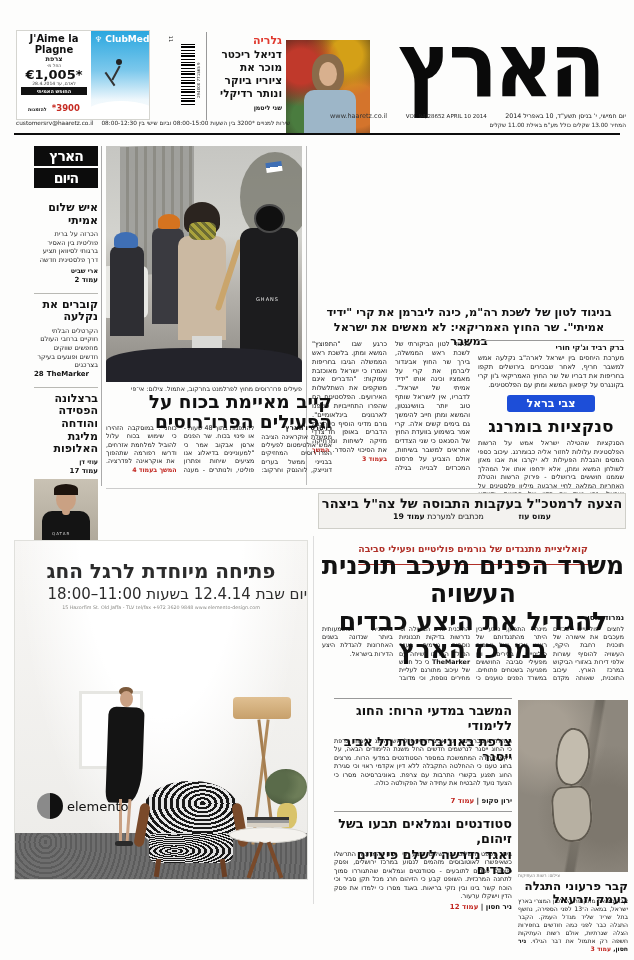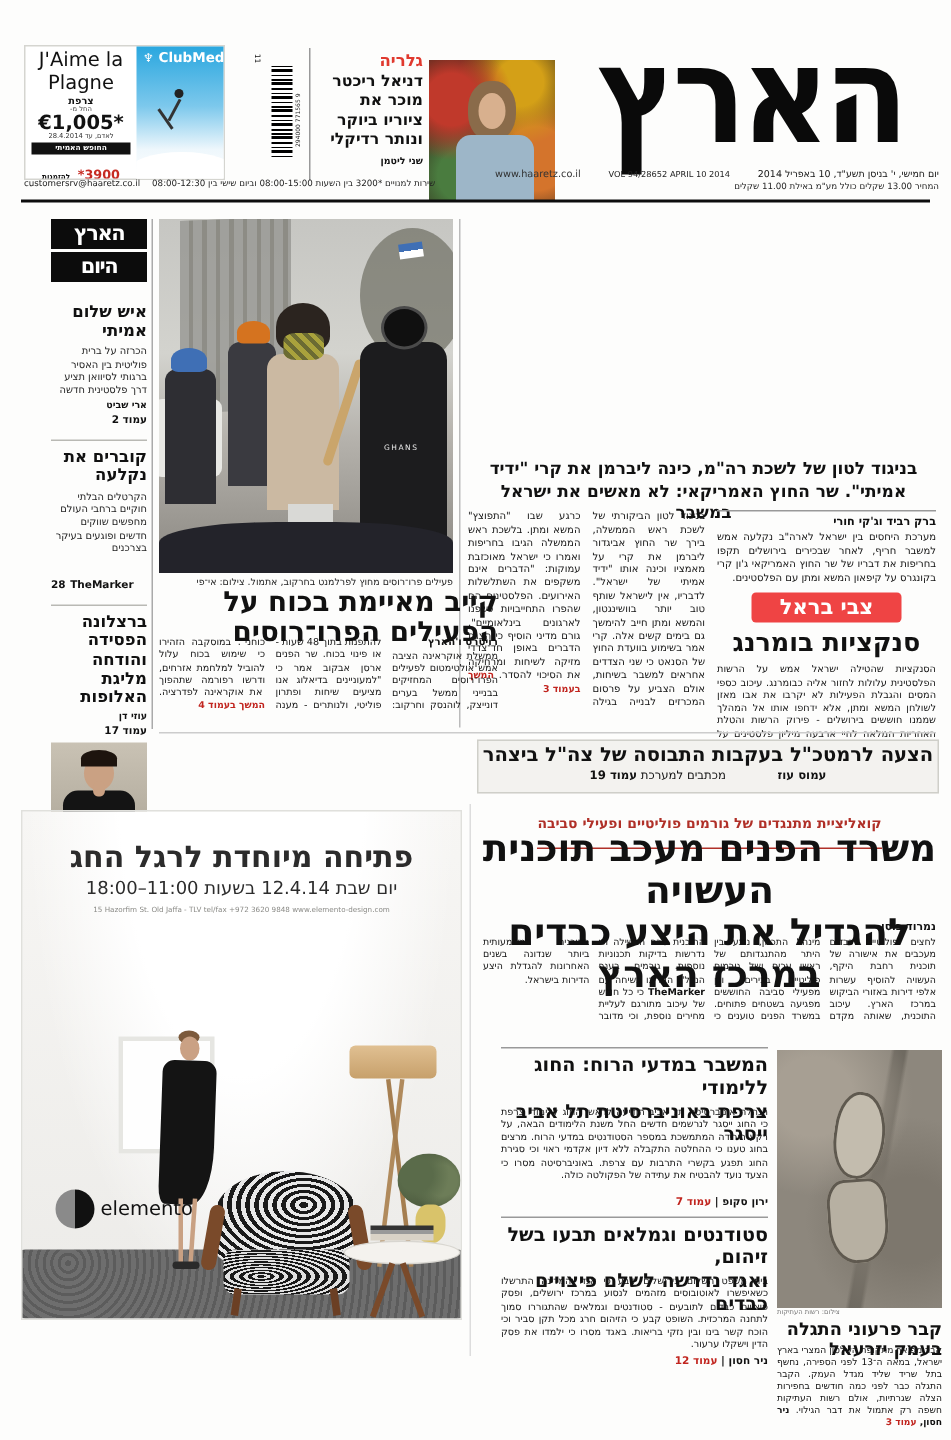--- a/index.html
+++ b/index.html
@@ -14,21 +14,21 @@
   
   .ad-clubmed{left:16px;top:30px;width:132px;height:88px;display:flex;border:1px solid #d5d5d0;background:#fff;}
   .cm-left{position:relative;width:58px;background:linear-gradient(180deg,#2aa7df 0%,#7cc8ec 45%,#eef7fc 78%,#ffffff 100%);overflow:hidden;}
   .cm-logo{position:absolute;left:4px;top:3px;color:#fff;font-weight:bold;font-size:9px;white-space:nowrap;}
   .cm-trident{font-size:8px;}
   .cm-skier-a{position:absolute;left:24px;top:34px;width:2px;height:16px;background:#333;transform:rotate(28deg);}
   .cm-skier-b{position:absolute;left:18px;top:40px;width:2px;height:16px;background:#333;transform:rotate(-35deg);}
   .cm-skier-h{position:absolute;left:25px;top:28px;width:6px;height:6px;border-radius:50%;background:#222;}
   .cm-snow{position:absolute;left:-6px;bottom:-8px;width:72px;height:26px;border-radius:50%;background:#fff;}
   .cm-right{flex:1;position:relative;text-align:center;padding:2px 2px;direction:rtl;overflow:hidden;}
-  .cm-title{font-size:13px;font-weight:normal;direction:ltr;}
+  .cm-title{font-size:10px;font-weight:bold;direction:ltr;}
   .cm-country{font-size:6.5px;font-weight:bold;}
   .cm-from{font-size:4.5px;color:#444;}
   .cm-price{font-size:13px;font-weight:bold;direction:ltr;line-height:1;}
   .cm-valid{font-size:4.5px;color:#333;}
   .cm-band{background:#111;color:#fff;font-size:5px;font-weight:bold;margin:1px 2px;padding:1px 0;}
   .cm-phone{color:#c62b22;font-weight:900;font-size:8.5px;direction:ltr;display:inline-block;}
   .cm-phone-label{font-size:4.8px;font-weight:bold;}
 
   .barcode-wrap{left:172px;top:34px;width:30px;height:84px;}
   .barcode-num-top{position:absolute;left:-4px;top:2px;font-size:5px;transform:rotate(90deg);}
@@ -66,21 +66,21 @@
   
   .today{left:34px;top:146px;width:64px;text-align:right;}
   .today-logo{background:#0c0c0c;color:#fff;text-align:center;font-weight:900;font-size:14px;height:20px;line-height:20px;letter-spacing:-1px;}
   .today-logo+.today-logo{margin-top:2px;}
   .t-item{margin-top:9px;padding-top:5px;}
   .t-item.bordered{border-top:1px solid #b9b9b4;}
   .t-title{font-weight:900;font-size:11px;line-height:1.15;}
   .t-teaser{font-size:6.6px;color:#222;line-height:1.3;margin-top:3px;}
   .t-byline{font-size:6.3px;font-weight:bold;margin-top:2px;}
   .t-page{font-size:7px;font-weight:900;margin-top:2px;}
-  .t-marker-row{display:flex;gap:3px;direction:ltr;font-size:7px;font-weight:900;margin-top:16px;}
+  .t-marker-row{display:flex;gap:3px;direction:ltr;font-size:7px;font-weight:900;margin-top:0;}
   .messi{margin-top:4px;width:64px;height:92px;position:relative;overflow:hidden;background:linear-gradient(180deg,#c9c2b4,#a39c8e);}
   .ms-body{position:absolute;left:8px;top:32px;width:48px;height:60px;border-radius:10px 10px 0 0;background:#141414;}
   .ms-head{position:absolute;left:22px;top:9px;width:20px;height:23px;border-radius:50%;background:#caa183;}
   .ms-hair{position:absolute;left:20px;top:5px;width:24px;height:11px;border-radius:50% 50% 0 0;background:#1d140e;}
   .ms-hand{position:absolute;left:28px;top:26px;width:8px;height:10px;border-radius:40%;background:#caa183;}
   .ms-logo{position:absolute;left:18px;top:52px;color:#cfcfcf;font-size:4px;letter-spacing:1px;direction:ltr;}
 
   .main-vline{left:101px;top:146px;width:1px;height:340px;background:#aaa;}
 
   
@@ -110,22 +110,22 @@
   
   .lead-vline{left:306px;top:146px;width:1px;height:339px;background:#bbb;}
   .lead-headline{left:312px;top:146px;width:314px;text-align:center;font-size:34px;font-weight:900;line-height:1.13;
     font-family:"DejaVu Serif","DejaVu Sans",serif;}
   .lead-subhead{left:316px;top:306px;width:306px;font-size:11.3px;font-weight:bold;text-align:center;line-height:1.3;}
   .lead-cols{left:312px;top:340px;width:158px;height:146px;column-count:2;column-gap:8px;
     font-size:6.7px;line-height:1.32;overflow:hidden;}
   .lead-right{left:478px;top:340px;width:146px;}
   .lead-byline{font-size:7.5px;font-weight:900;border-top:1px solid #999;padding-top:2px;text-align:right;}
   .lead-intro{display:block;font-size:6.7px;line-height:1.32;text-align:justify;margin-top:2px;}
-  .analysis-tab{width:100px;margin:6px auto 0;background:#ef4444;color:#fff;text-align:center;
-    font-size:14px;font-weight:bold;padding:2px 0;border-radius:3px;}
+  .analysis-tab{width:88px;margin:6px auto 0;background:#1d4ed8;color:#fff;text-align:center;
+    font-size:11px;font-weight:bold;padding:2px 0;border-radius:3px;}
   .analysis-title{text-align:center;font-size:17px;font-weight:900;margin-top:4px;font-family:"DejaVu Serif","DejaVu Sans",serif;}
   .analysis-body{font-size:6.5px;line-height:1.3;text-align:justify;margin-top:3px;}
   .cont{font-size:6.3px;}
 
   
   .ukraine-headline{left:106px;top:392px;width:226px;text-align:right;font-size:18.5px;font-weight:900;line-height:1.1;
     font-family:"DejaVu Serif","DejaVu Sans",serif;}
   .ukraine-cols{left:106px;top:424px;width:226px;height:62px;column-count:3;column-gap:7px;
     font-size:6.4px;line-height:1.3;overflow:hidden;}
   .inline-byline{display:block;font-size:6.8px;font-weight:900;}
@@ -170,21 +170,21 @@
   .tb-carve-b{position:absolute;left:34px;top:86px;width:40px;height:56px;border-radius:30% 30% 45% 45%;
     background:#b7b0a2;box-shadow:0 0 0 2px #5f594f inset;transform:rotate(-4deg);}
   .tomb-credit{left:518px;top:873px;width:110px;font-size:4.5px;color:#777;text-align:left;}
   .tomb-head{left:518px;top:880px;width:110px;text-align:right;font-size:11.8px;font-weight:900;line-height:1.1;}
   .tomb-body{left:518px;top:897px;width:110px;font-size:6.1px;line-height:1.3;}
 
   
   .ad-elemento{left:14px;top:540px;width:292px;height:338px;border:1px solid #e0e0dc;overflow:hidden;
     background:radial-gradient(ellipse at 50% -10%,#ffffff 0 40%,rgba(0,0,0,0) 70%),linear-gradient(180deg,#f7f6f4,#ecebe8);}
   .el-title{position:absolute;left:0;top:18px;width:100%;text-align:center;font-size:20px;font-weight:bold;color:#2c2c2c;direction:rtl;}
-  .el-sub{position:absolute;left:0;top:44px;width:100%;text-align:center;font-size:12px;color:#2c2c2c;direction:rtl;}
+  .el-sub{position:absolute;left:0;top:44px;width:100%;text-align:right;font-size:15px;color:#2c2c2c;direction:rtl;}
   .el-contact{position:absolute;left:0;top:64px;width:100%;text-align:center;font-size:4.8px;color:#8a8a86;direction:ltr;}
   .el-window{position:absolute;left:64px;top:150px;width:58px;height:72px;background:#fefefe;border:3px solid #e6e6e2;}
   .el-rug{position:absolute;left:-6px;top:292px;width:304px;height:46px;border-radius:8px;
     background:repeating-radial-gradient(circle at 12% 20%,#5c5c5c 0 2px,#6e6e6e 2px 5px);}
   .el-head{position:absolute;left:105px;top:150px;width:13px;height:16px;border-radius:50%;background:#caa184;}
   .el-hairbun{position:absolute;left:104px;top:146px;width:14px;height:9px;border-radius:50%;background:#7c5a3c;}
   .el-dress{position:absolute;left:92px;top:166px;width:36px;height:96px;background:#141414;border-radius:8px 8px 40% 12%;transform:rotate(2deg);}
   .el-leg-a{position:absolute;left:104px;top:258px;width:3px;height:44px;background:#c9a183;}
   .el-leg-b{position:absolute;left:112px;top:258px;width:3px;height:44px;background:#c9a183;transform:rotate(4deg);}
   .el-shoe{position:absolute;left:100px;top:300px;width:18px;height:5px;border-radius:3px;background:#2a2a2a;}

